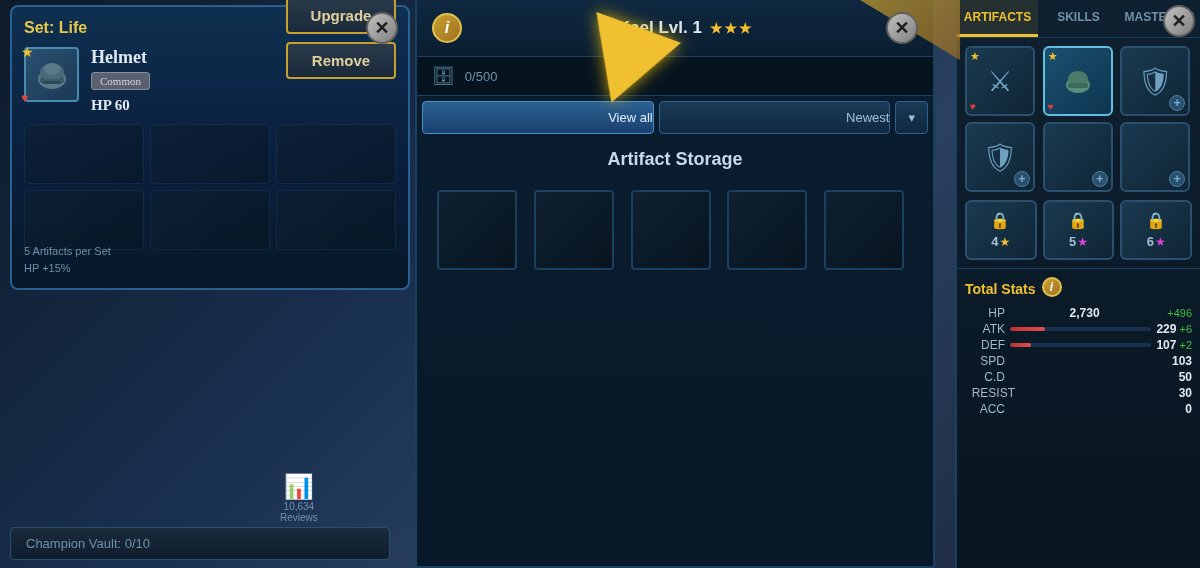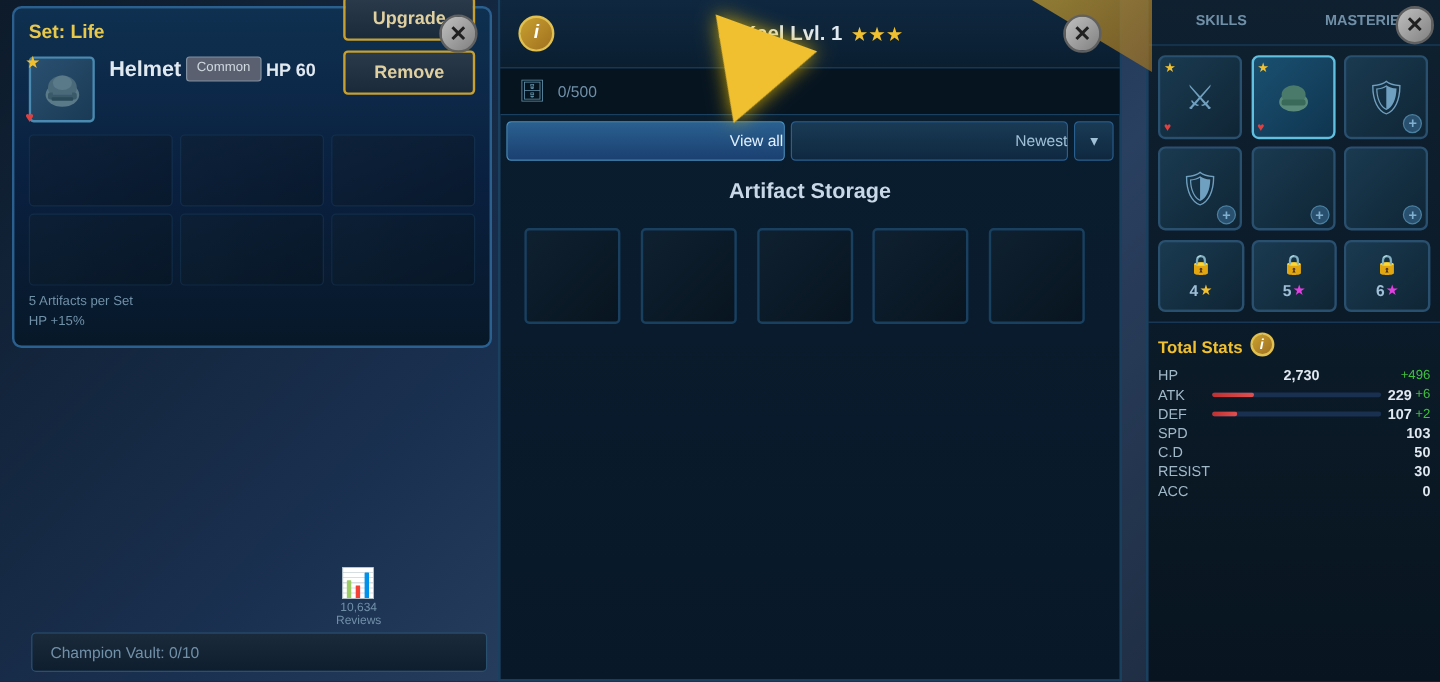--- a/index.html
+++ b/index.html
@@ -67,21 +67,23 @@
     .heart-badge {
       position: absolute;
       bottom: -5px;
       left: -5px;
       color: #e04040;
       font-size: 12px;
     }
 
     .set-info {
       display: flex;
+      flex-direction: column;
       gap: 4px;
+      font-family: Liberation Serif, serif;
     }
 
     .helmet-label {
       color: #e0e8f0;
       font-size: 18px;
       font-weight: bold;
     }
 
     .common-badge {
       background: #5a6070;
@@ -431,20 +433,21 @@
     }
 
     .total-stats-label {
       color: #f0c030;
       font-size: 14px;
       font-weight: bold;
     }
 
     .stats-table {
       width: 100%;
+      text-align: right;
     }
 
     .stat-row {
       display: flex;
       align-items: center;
       justify-content: space-between;
       padding: 1px 0;
     }
 
     .stat-name {
@@ -486,21 +489,20 @@
       position: absolute;
       left: 10px;
       bottom: 8px;
       width: 380px;
       background: linear-gradient(180deg, #1a2a3a 0%, #0f1e2e 100%);
       border: 1px solid #2a5070;
       border-radius: 4px;
       padding: 8px 15px;
       color: #7090a8;
       font-size: 13px;
-      margin-left: 16px;
     }
 
     
     .left-artifact-grid {
       display: grid;
       grid-template-columns: repeat(3, 1fr);
       gap: 6px;
       margin-top: 10px;
     }
 
@@ -662,20 +664,23 @@
   </div>
 </div>
 
 <div class="arrow-container">
   <div class="big-arrow"></div>
 </div>
 
 <div class="right-panel">
 
   <div class="right-tabs">
+    <div class="right-tab active">
+      <span>ARTIFACTS</span>
+    </div>
     <div class="right-tab">
       <span>SKILLS</span>
     </div>
     <div class="right-tab">
       <span>MASTERIES</span>
     </div>
   </div>
 
   <div class="artifact-slots-grid">
 

